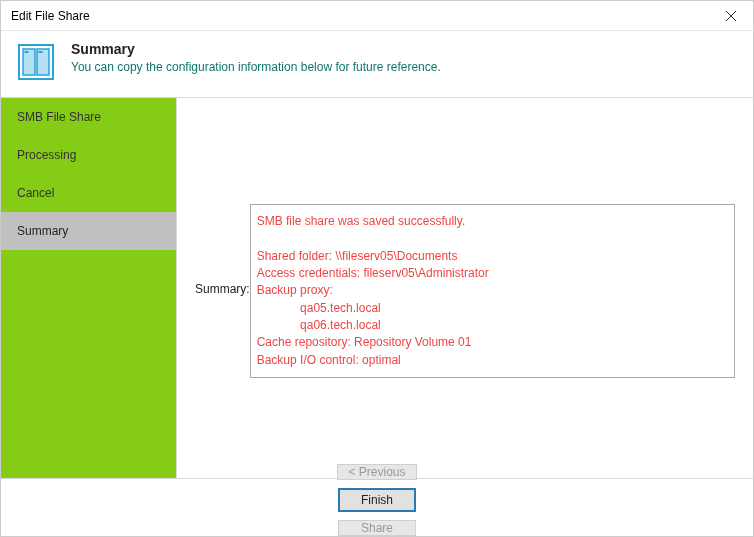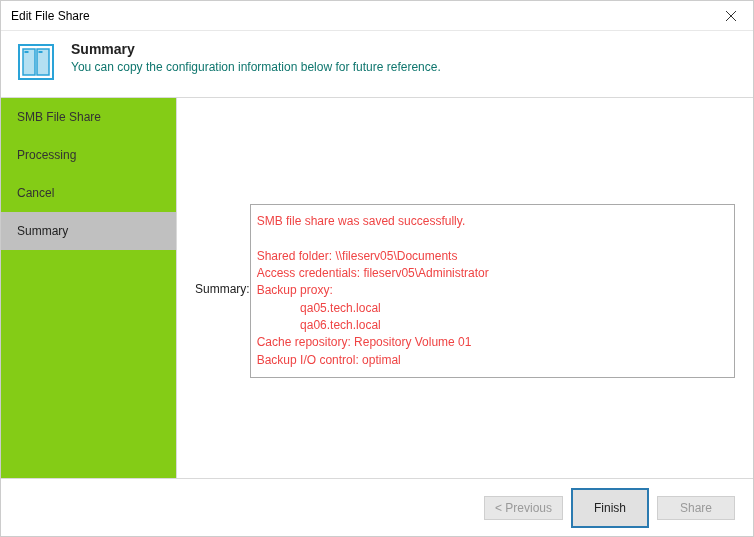--- a/index.html
+++ b/index.html
@@ -116,20 +116,21 @@
       font-family: "Segoe UI", Tahoma, sans-serif;
     }
     .footer {
       height: 58px;
       display: flex;
       align-items: center;
       justify-content: flex-end;
       gap: 8px;
       padding: 0 18px;
       border-top: 1px solid #d9d9d9;
+      flex-direction: column;
     }
     .btn {
       min-width: 78px;
       height: 24px;
       border: 1px solid #adadad;
       background: #e1e1e1;
       font-size: 12px;
       font-family: inherit;
       color: #444;
       cursor: pointer;

